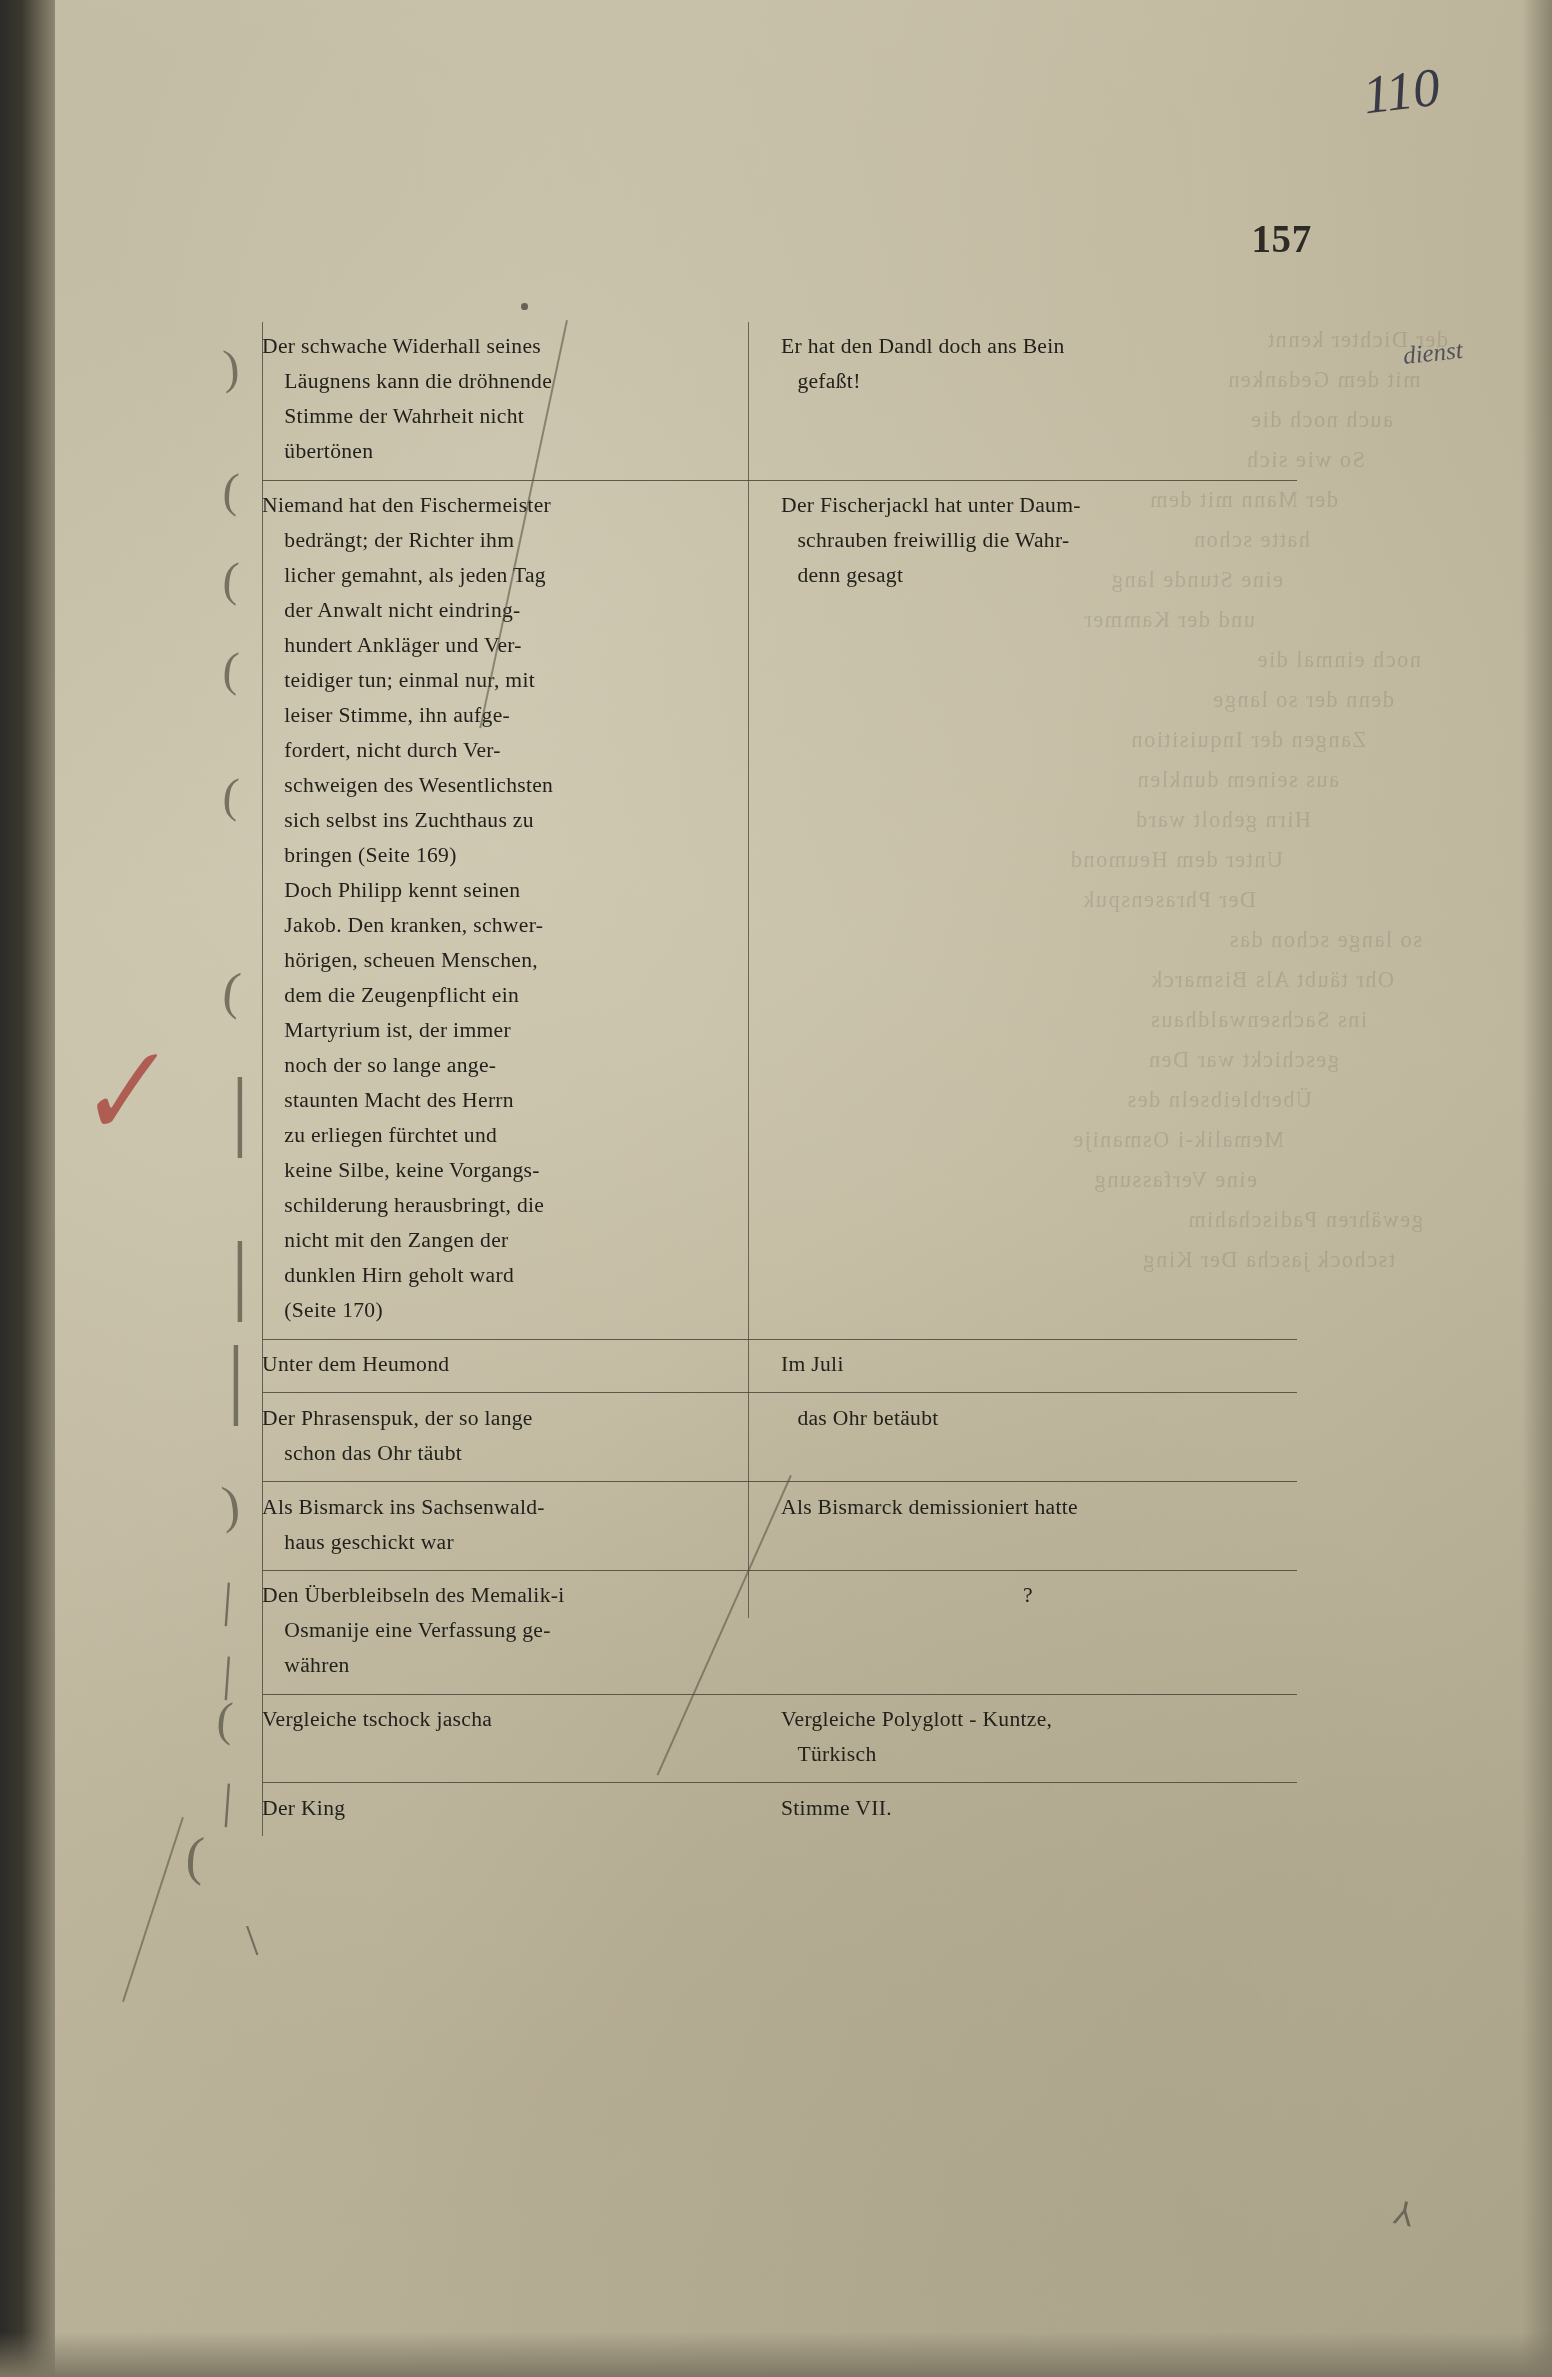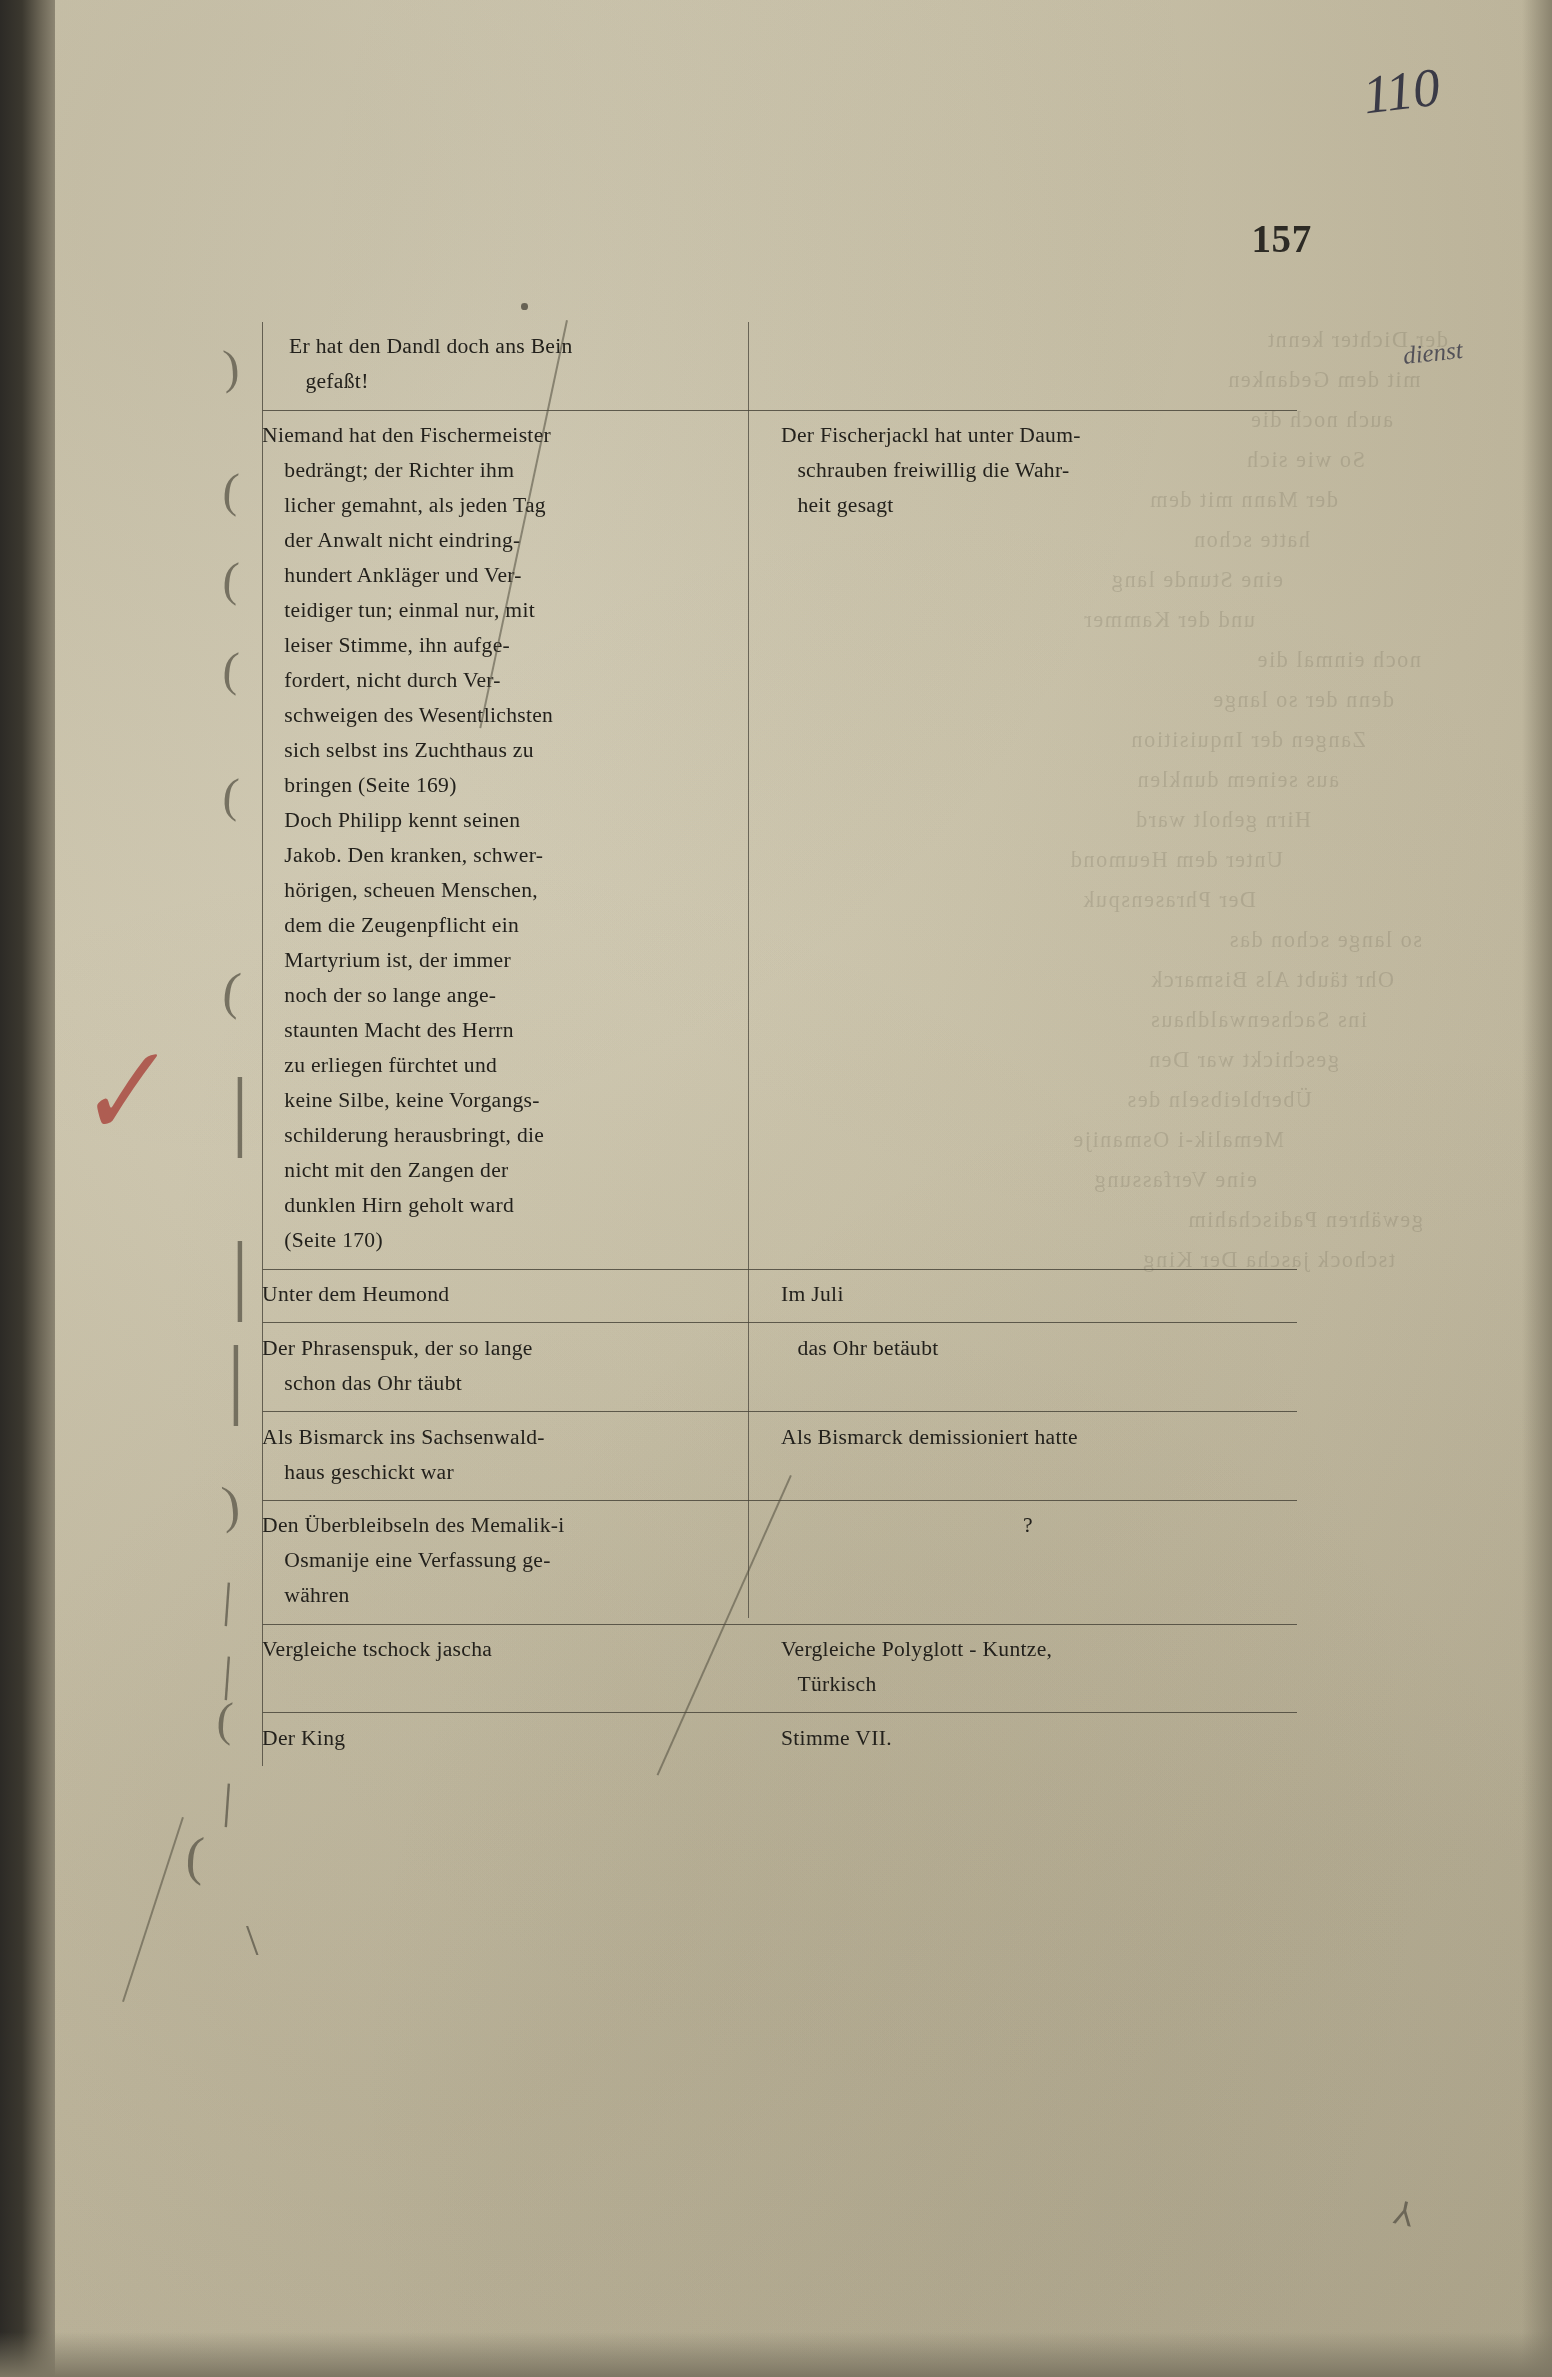--- a/index.html
+++ b/index.html
@@ -241,20 +241,26 @@
   <div class="folio-hand">110</div>
   <div class="folio-print">157</div>
 
   <div class="hand-note">dienst</div>
 
   <div class="col-divider"></div>
 
   <div class="table" id="table">
       <div class="row">
         <div class="vrule"></div>
+        <div class="cell-l">
+          <p class="line">Der schwache Widerhall seines</p>
+          <p class="line ind">Läugnens kann die dröhnende</p>
+          <p class="line ind">Stimme der Wahrheit nicht</p>
+          <p class="line ind">übertönen</p>
+        </div>
         <div class="cell-r">
           <p class="line">Er hat den Dandl doch ans Bein</p>
           <p class="line ind2">gefaßt!</p>
         </div>
       </div>
       <div class="rule"></div>
       <div class="row">
         <div class="vrule"></div>
         <div class="cell-l">
           <p class="line">Niemand hat den Fischermeister</p>
@@ -278,21 +284,21 @@
           <p class="line ind">zu erliegen fürchtet und</p>
           <p class="line ind">keine Silbe, keine Vorgangs-</p>
           <p class="line ind">schilderung herausbringt, die</p>
           <p class="line ind">nicht mit den Zangen der</p>
           <p class="line ind">dunklen Hirn geholt ward</p>
           <p class="line ind">(Seite 170)</p>
         </div>
         <div class="cell-r">
           <p class="line">Der Fischerjackl hat unter Daum-</p>
           <p class="line ind2">schrauben freiwillig die Wahr-</p>
-          <p class="line ind2">heit gesagt</p>
+          <p class="line ind2">denn gesagt</p>
         </div>
       </div>
       <div class="rule"></div>
       <div class="row">
         <div class="vrule"></div>
         <div class="cell-l">
           <p class="line">Unter dem Heumond</p>
         </div>
         <div class="cell-r">
           <p class="line">Im Juli</p>

